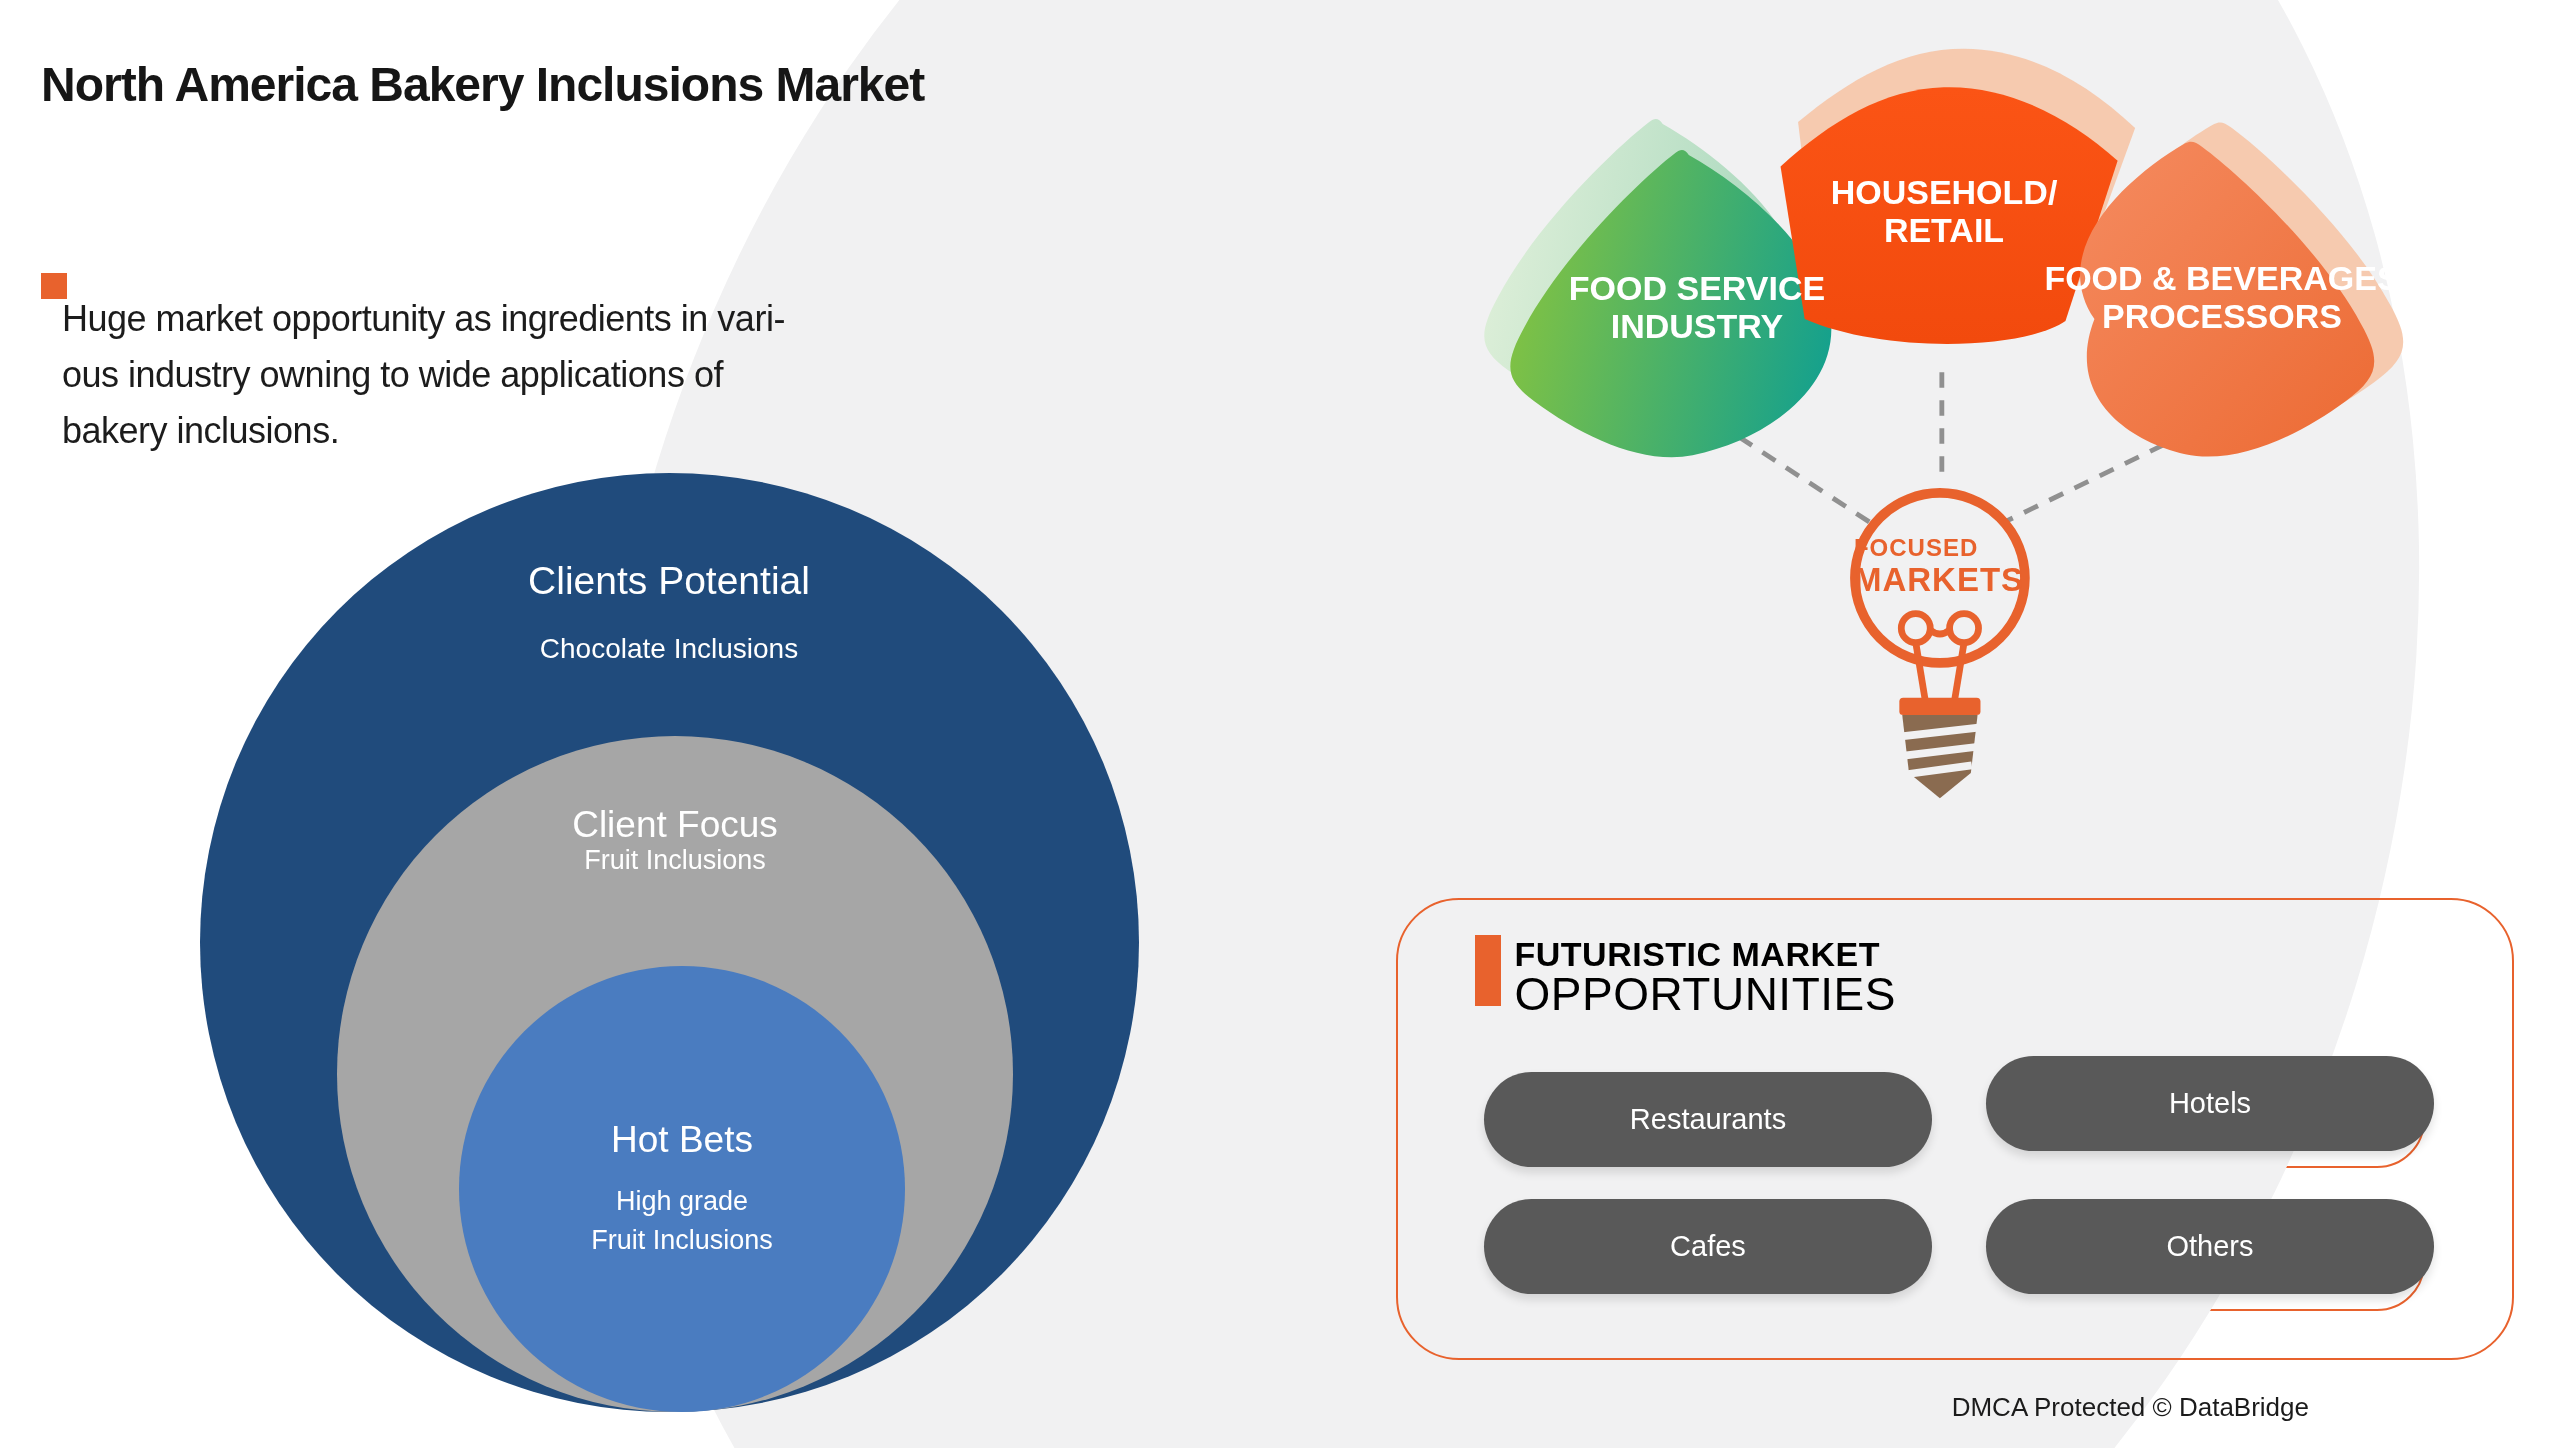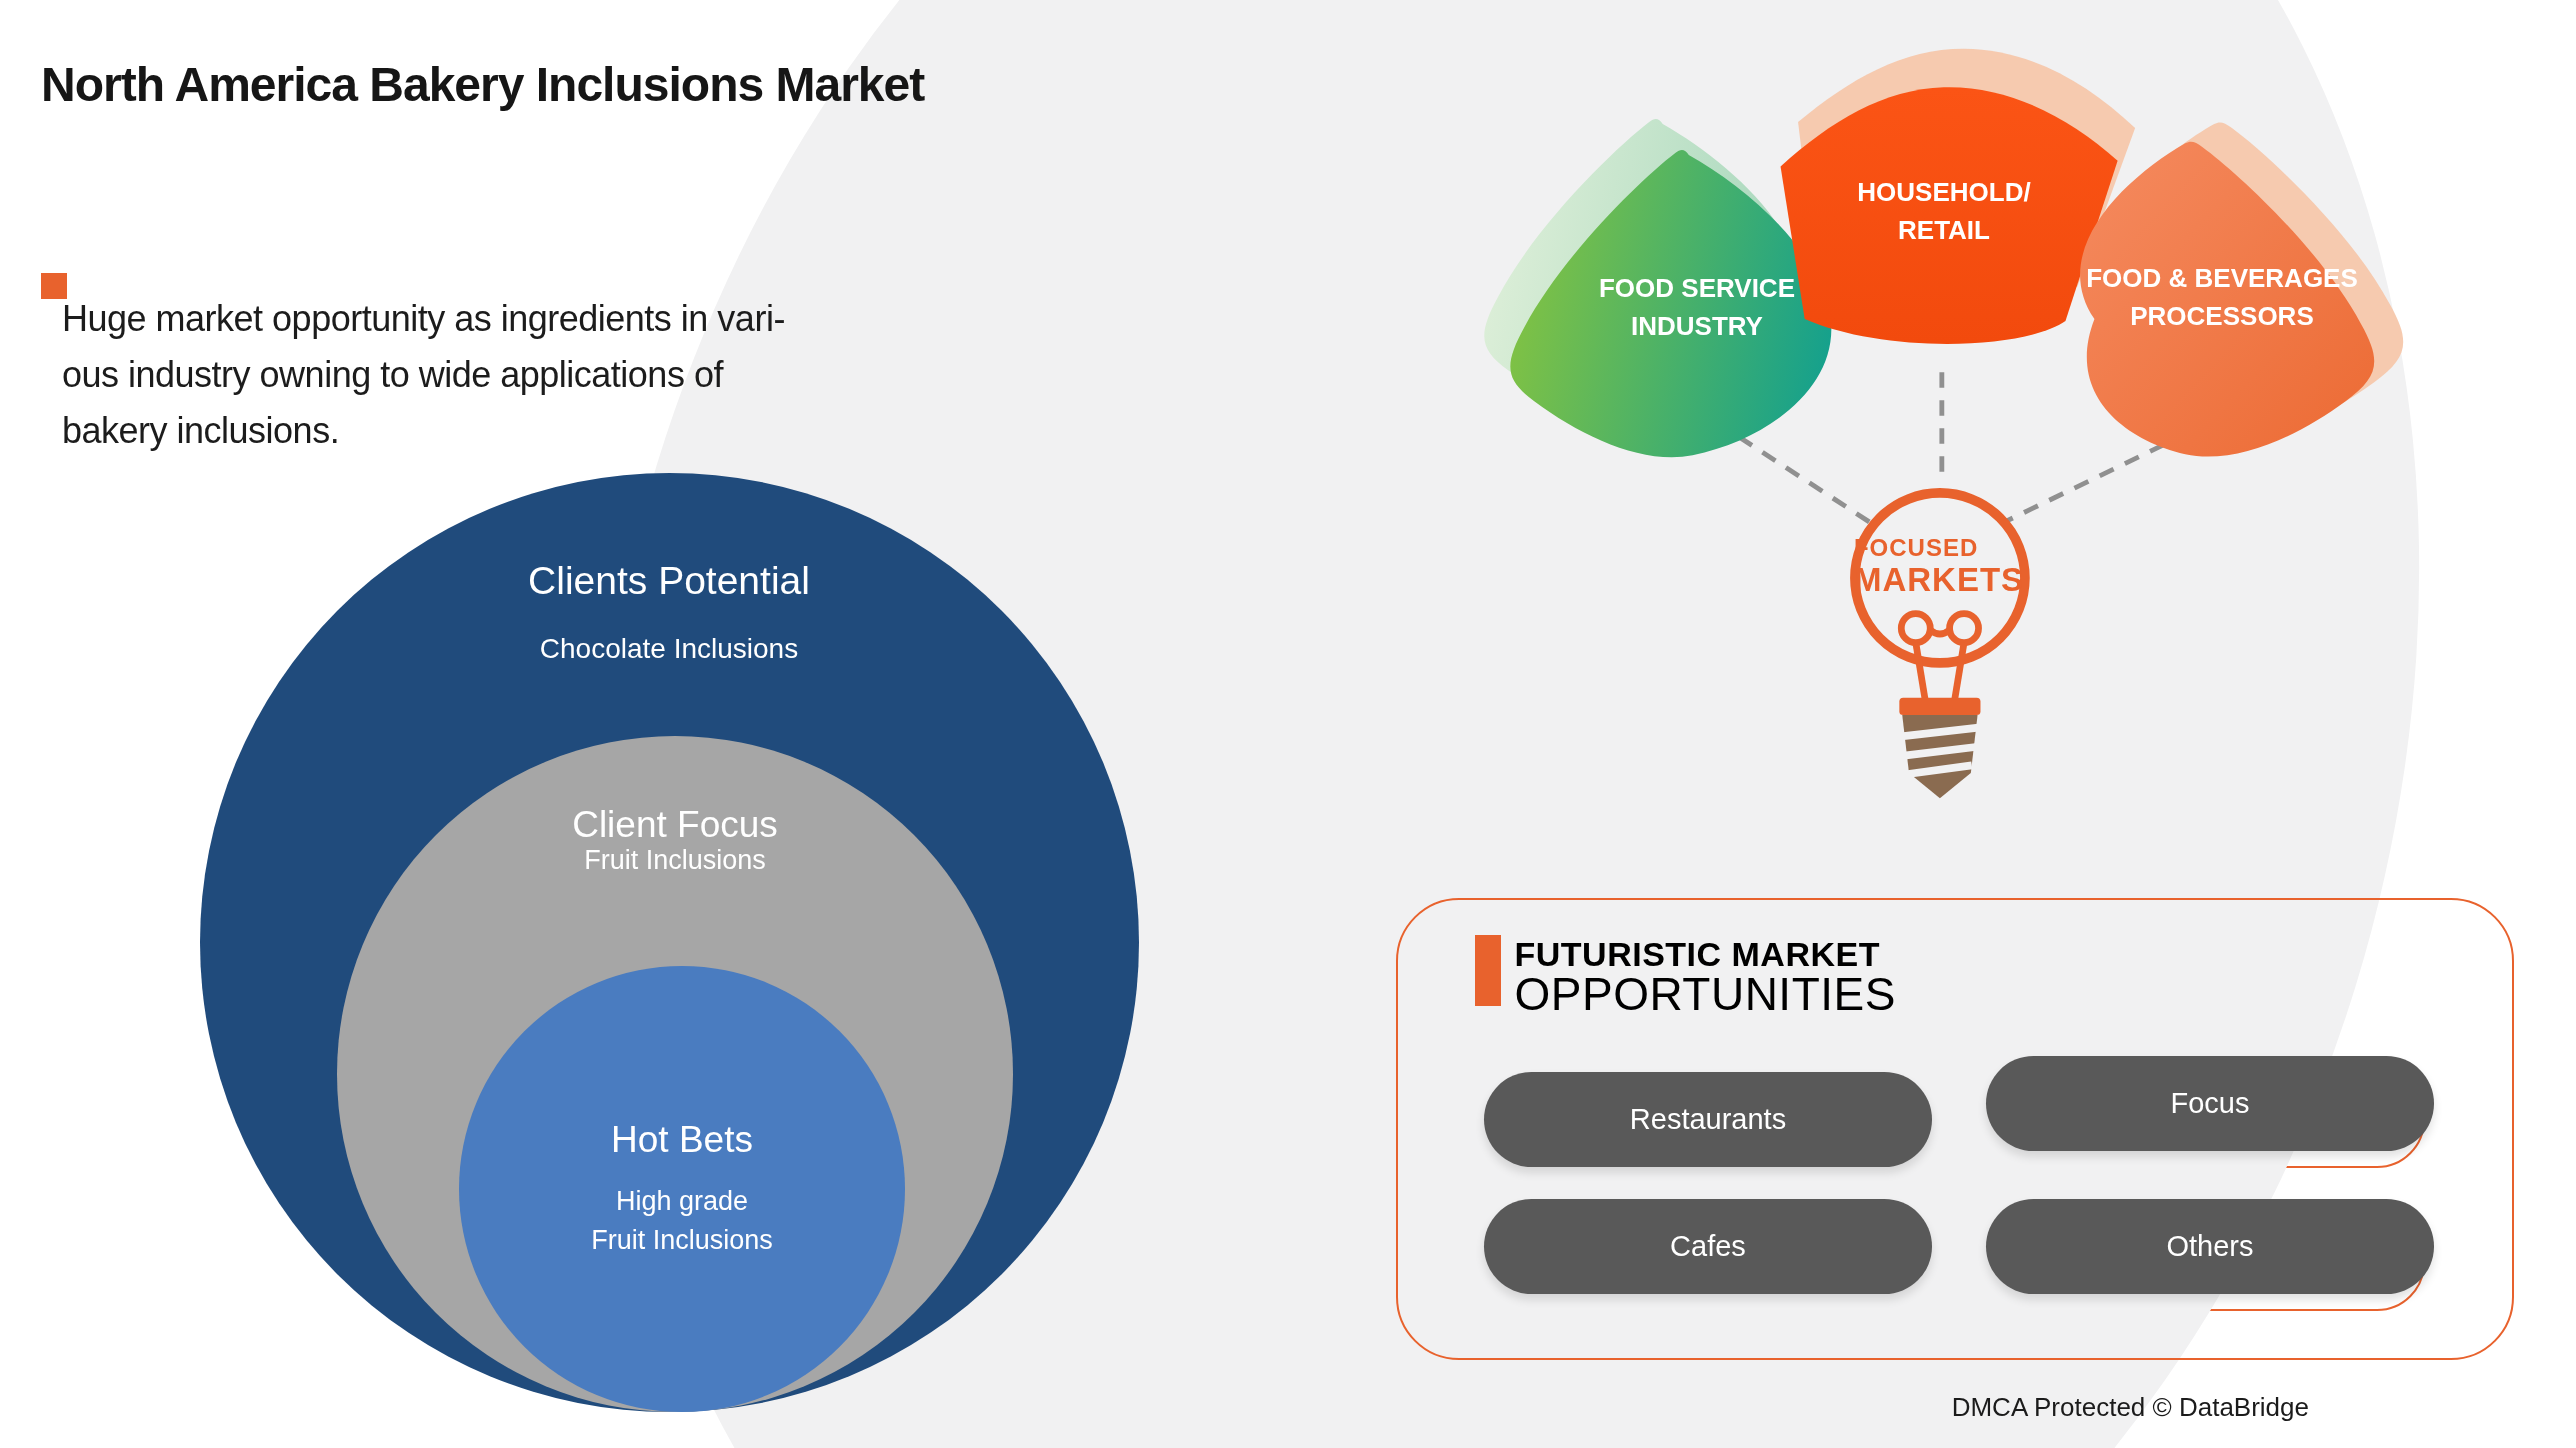--- a/index.html
+++ b/index.html
@@ -29,21 +29,21 @@
   .vl-1  { left:669px; top:581px;  font-size:39px; }
   .vs-1  { left:669px; top:649px;  font-size:28px; }
   .vl-2  { left:675px; top:825px;  font-size:37px; }
   .vs-2  { left:675px; top:860px;  font-size:27px; }
   .vl-3  { left:682px; top:1140px; font-size:37px; }
   .vs-3  { left:682px; top:1221px; font-size:27px; line-height:39px; }
 
   
   .markets-svg { position:absolute; left:1449px; top:39px; width:1005px; height:792px; }
   .petal-label { position:absolute; color:#ffffff; font-weight:700; text-align:center;
-                 font-size:26px; line-height:38px; transform:translate(-50%,-50%); }
+                 font-size:34px; line-height:38px; transform:translate(-50%,-50%); }
   .pl-1 { left:1697px; top:307px; width:328px; }
   .pl-2 { left:1944px; top:211px; width:309px; }
   .pl-3 { left:2222px; top:297px; width:367px; }
   .hub-label { position:absolute; left:1939px; top:565px; transform:translate(-50%,-50%);
                text-align:left; color:#E8622D; font-weight:700; }
   .hub-line1 { font-size:24px; letter-spacing:1px; line-height:29px; }
   .hub-line2 { font-size:33px; letter-spacing:1px; line-height:35px; }
 
   
   .opp-box { position:absolute; left:1396px; top:898px; width:1118px; height:462px;
@@ -171,21 +171,21 @@
       <div class="opp-bar"></div>
       <div class="opp-head-text">
         <div class="opp-h1">FUTURISTIC MARKET</div>
         <div class="opp-h2">OPPORTUNITIES</div>
       </div>
     </div>
     <div class="pill pill-1">
       <span>Restaurants</span>
     </div>
     <div class="pill pill-2">
-      <span>Focus</span>
+      <span>Hotels</span>
     </div>
     <div class="pill pill-3">
       <span>Cafes</span>
     </div>
     <div class="pill pill-4">
       <span>Others</span>
     </div>
   </div>
 
   <div class="watermark">DMCA Protected © DataBridge</div>

